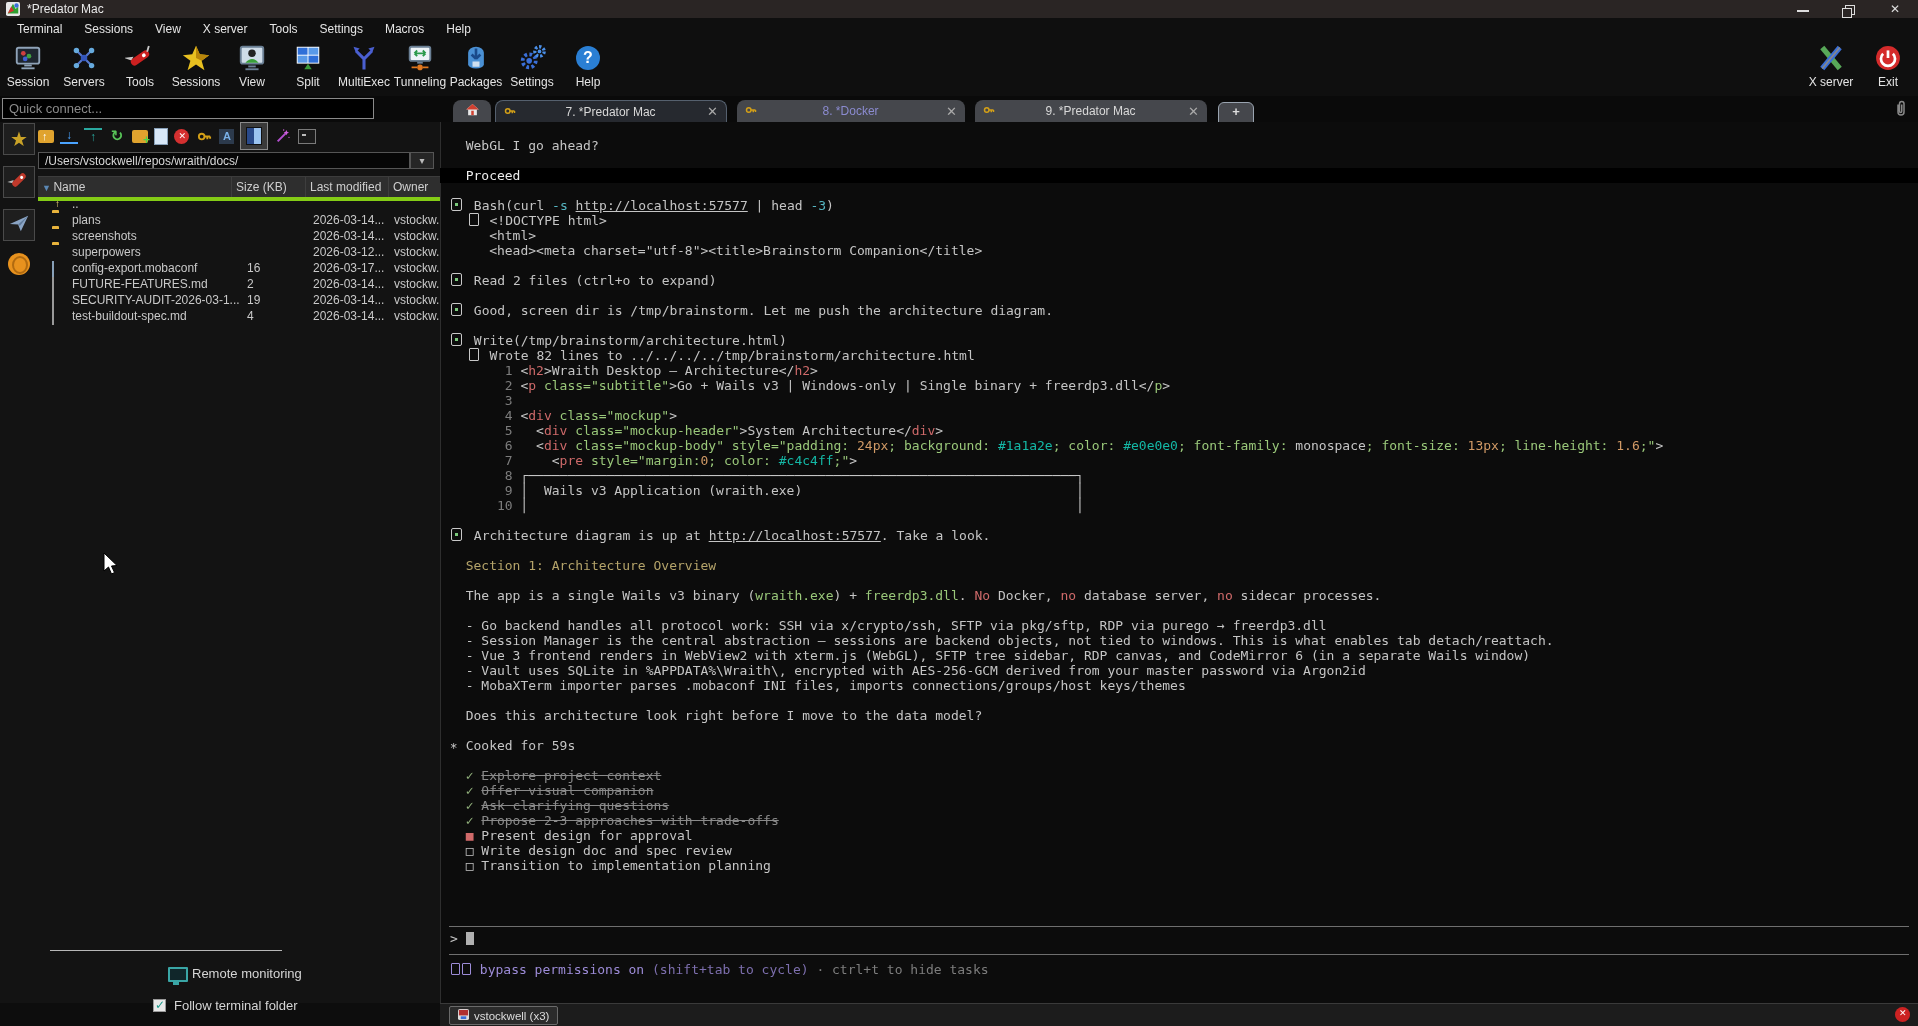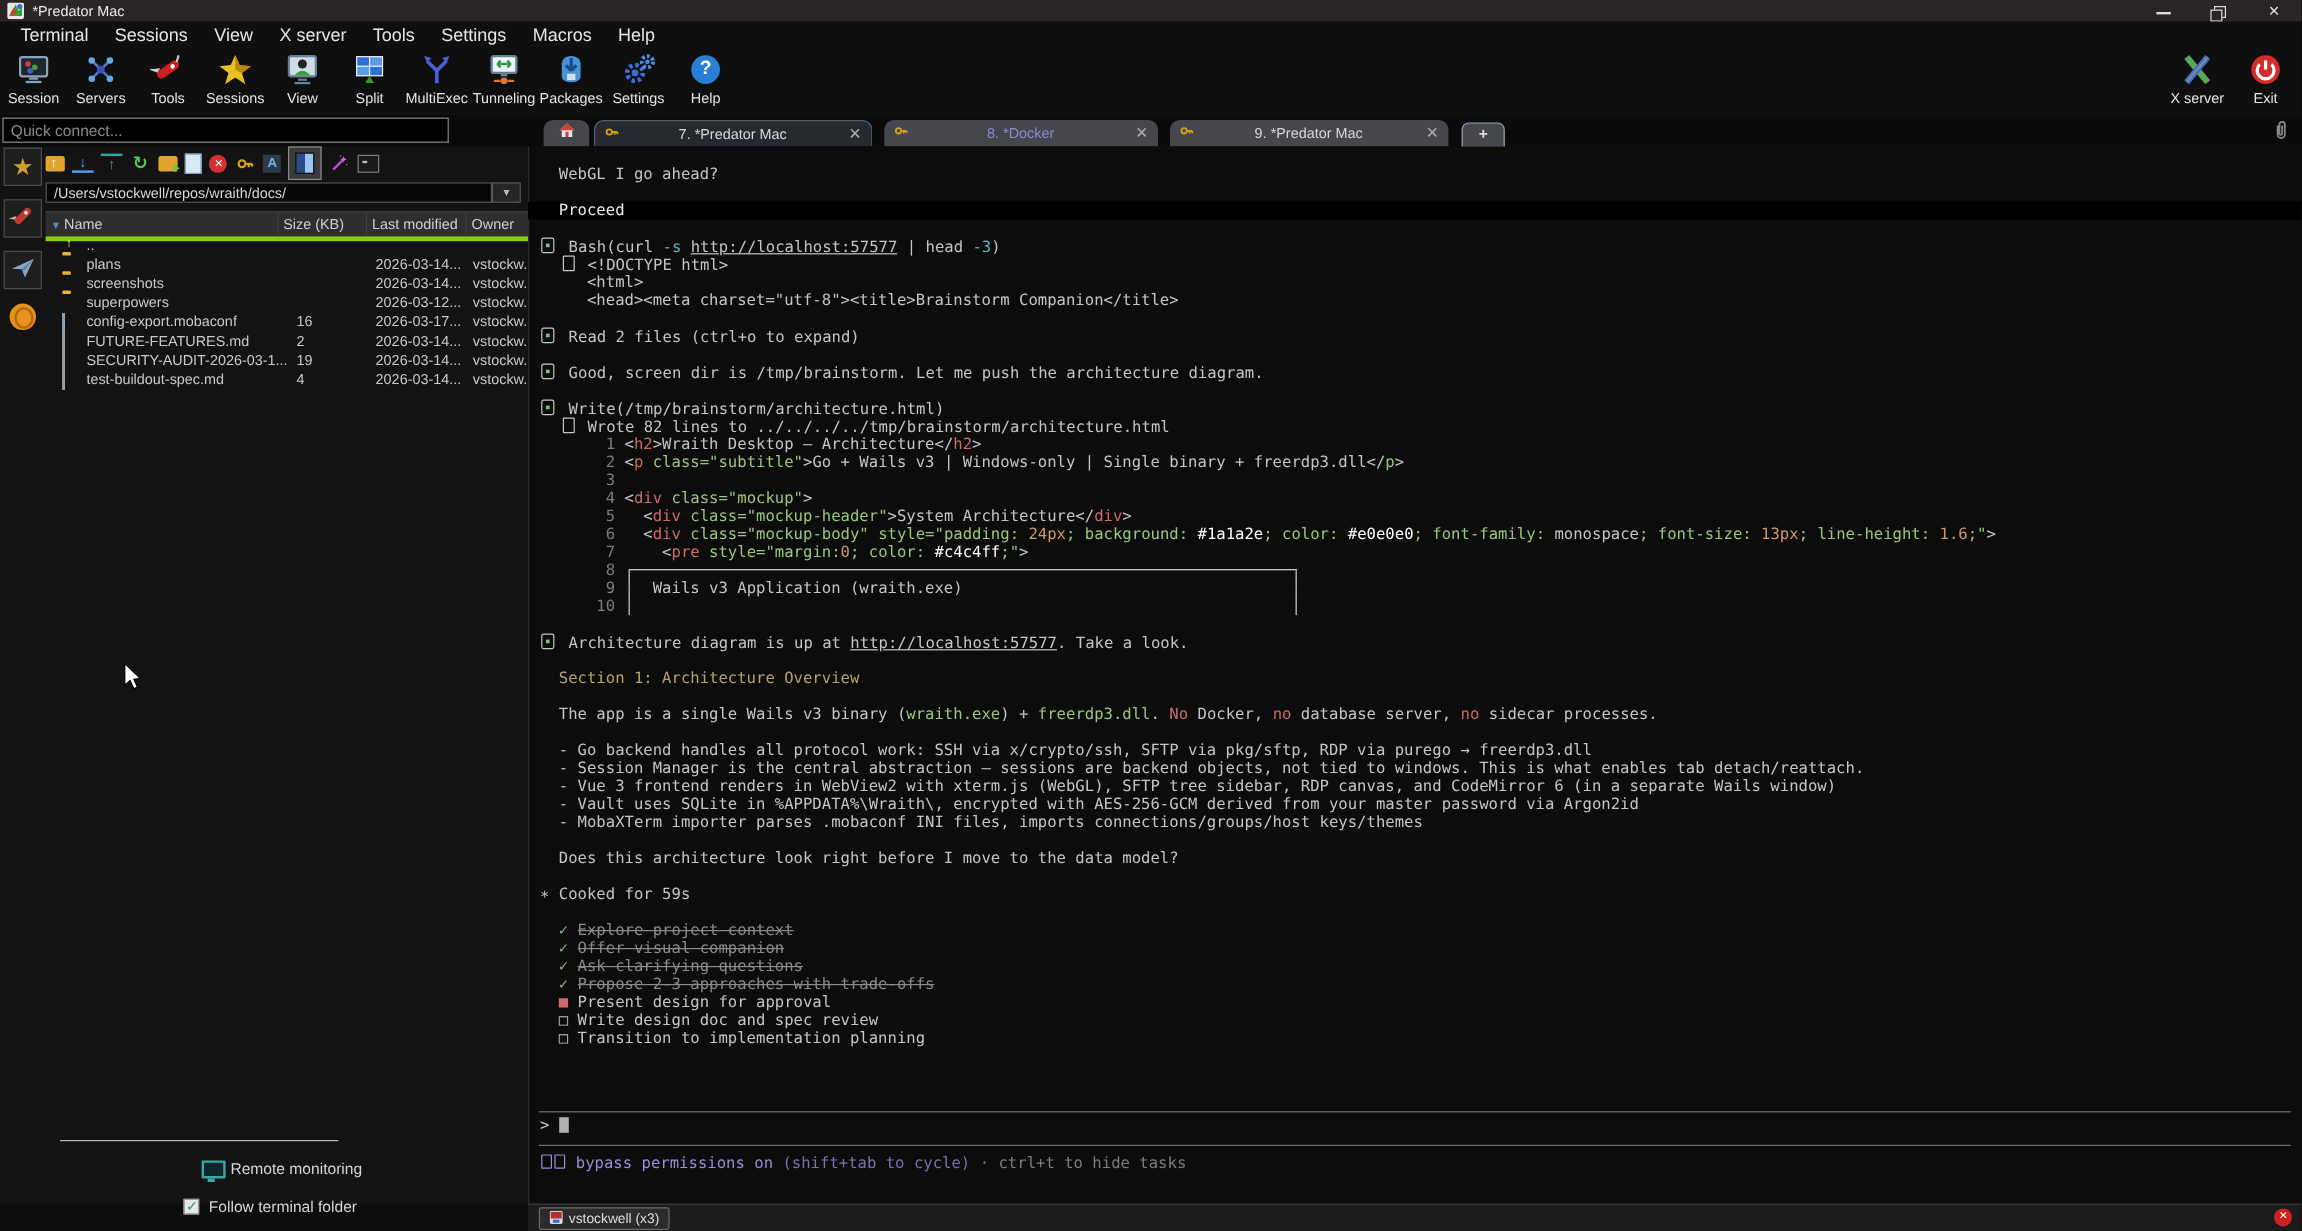--- a/index.html
+++ b/index.html
@@ -9,21 +9,21 @@
   
   #titlebar{left:0;top:0;width:1918px;height:18px;background:#2a2524;color:#e8e8e8;font-size:12px;}
   #titlebar .logo{left:6px;top:2px;width:14px;height:14px;}
   #titlebar .wtitle{left:27px;top:2px;}
   .winbtn{top:3px;width:30px;height:13px;color:#ddd;text-align:center;font-size:12px;line-height:13px;}
   #btn-min .bar{position:absolute;left:9px;top:7px;width:12px;height:2px;background:#ddd;}
   #btn-max .sq{position:absolute;left:11px;top:2px;width:8px;height:8px;border:1.5px solid #ddd;}
   #btn-max .sq2{position:absolute;left:8px;top:5px;width:8px;height:8px;border:1.5px solid #ddd;background:#2a2524;}
   
   #menubar{left:0;top:18px;width:1918px;height:22px;background:#0f0f0f;display:flex;align-items:center;padding-left:6px;}
-  #menubar span{color:#e6e6e6;font-size:15px;padding:2px 11px;}
+  #menubar span{color:#e6e6e6;font-size:12px;padding:2px 11px;}
   
   #toolbar{left:0;top:40px;width:1918px;height:56px;background:#0f0f0f;}
   .tbgroup{position:absolute;top:2px;display:flex;}
   .tbitem{width:56px;display:flex;flex-direction:column;align-items:center;}
   .tbitem .ticon{width:32px;height:32px;display:flex;align-items:center;justify-content:center;}
   .tbitem .tlabel{color:#e4e4e4;font-size:12px;margin-top:1px;white-space:nowrap;}
   .help-circ{width:24px;height:24px;border-radius:50%;background:#2a7fd4;position:relative;}
   .help-circ::after{content:"?";position:absolute;left:0;top:0;width:100%;height:100%;color:#fff;font-weight:bold;font-size:16px;text-align:center;line-height:24px;}
   
   #tabbar{left:0;top:96px;width:1918px;height:26px;background:#0a0a0a;}
@@ -87,21 +87,21 @@
   .mon-icon::after{content:"";position:absolute;left:3px;bottom:-5px;width:6px;height:3px;background:#3aa6a6;}
   .chkbox{position:absolute;width:13px;height:13px;background:#e8e8e8;border:1px solid #999;box-sizing:border-box;}
   .chkbox::after{content:"✓";position:absolute;left:1px;top:-2px;color:#1a9a8a;font-weight:bold;font-size:12px;}
   
   #terminal{left:440px;top:122px;width:1478px;height:881px;background:#0c0c0c;border-left:1px solid #2e2e2e;box-sizing:border-box;}
   #termlines{left:440px;top:138px;width:1478px;}
   .tl{height:15px;white-space:pre;font-family:"DejaVu Sans Mono","DejaVu Sans",monospace;font-size:13px;line-height:15px;padding-left:10px;}
   .tl.sel{background:#000;}
   .tl.sel .tw{color:#ececec;}
   .tw{color:#c5c5c5}.tg{color:#7d7d7d}.tr{color:#cf6a6a}.tn{color:#9ac87a}.tt{color:#56b6c2}
-  .to{color:#d19a66}.tc{color:#ffffff}.ty{color:#b5a46a}.tp{color:#9d8cd8}.tpd{color:#7d6fae}
+  .to{color:#d19a66}.tc{color:#14b8a6}.ty{color:#b5a46a}.tp{color:#9d8cd8}.tpd{color:#7d6fae}
   .tu{color:#c5c5c5;text-decoration:underline}.tk{color:#8fae7a}
   .ts{color:#8a8a8a;text-decoration:line-through}.trs{color:#d06a6a}
   .ic-bullet{display:inline-block;width:9px;height:11px;border:1px solid #c8c8c8;border-radius:2px;margin:0 4px 0 1px;vertical-align:-1px;position:relative;}
   .ic-bullet::after{content:"";position:absolute;left:3px;top:4px;width:3px;height:3px;background:#7ac87a;}
   .ic-tofu{display:inline-block;width:8px;height:11px;border:1px solid #c8c8c8;border-radius:1px;margin:0 3px;vertical-align:-1px;}
   .ic-tofup{display:inline-block;width:7px;height:10px;border:1px solid #9d8cd8;border-radius:1px;margin:0 1px;vertical-align:-1px;}
   .trule{left:449px;width:1460px;height:1px;background:#6f6f6f;}
   #promptline{left:450px;top:931px;font-family:"DejaVu Sans Mono","DejaVu Sans",monospace;font-size:13px;color:#c5c5c5;white-space:pre;}
   #cursorblock{display:inline-block;width:8px;height:13px;background:#b0b0b0;vertical-align:-2px;}
   #statusline{left:450px;top:962px;font-family:"DejaVu Sans Mono","DejaVu Sans",monospace;font-size:13px;white-space:pre;}

